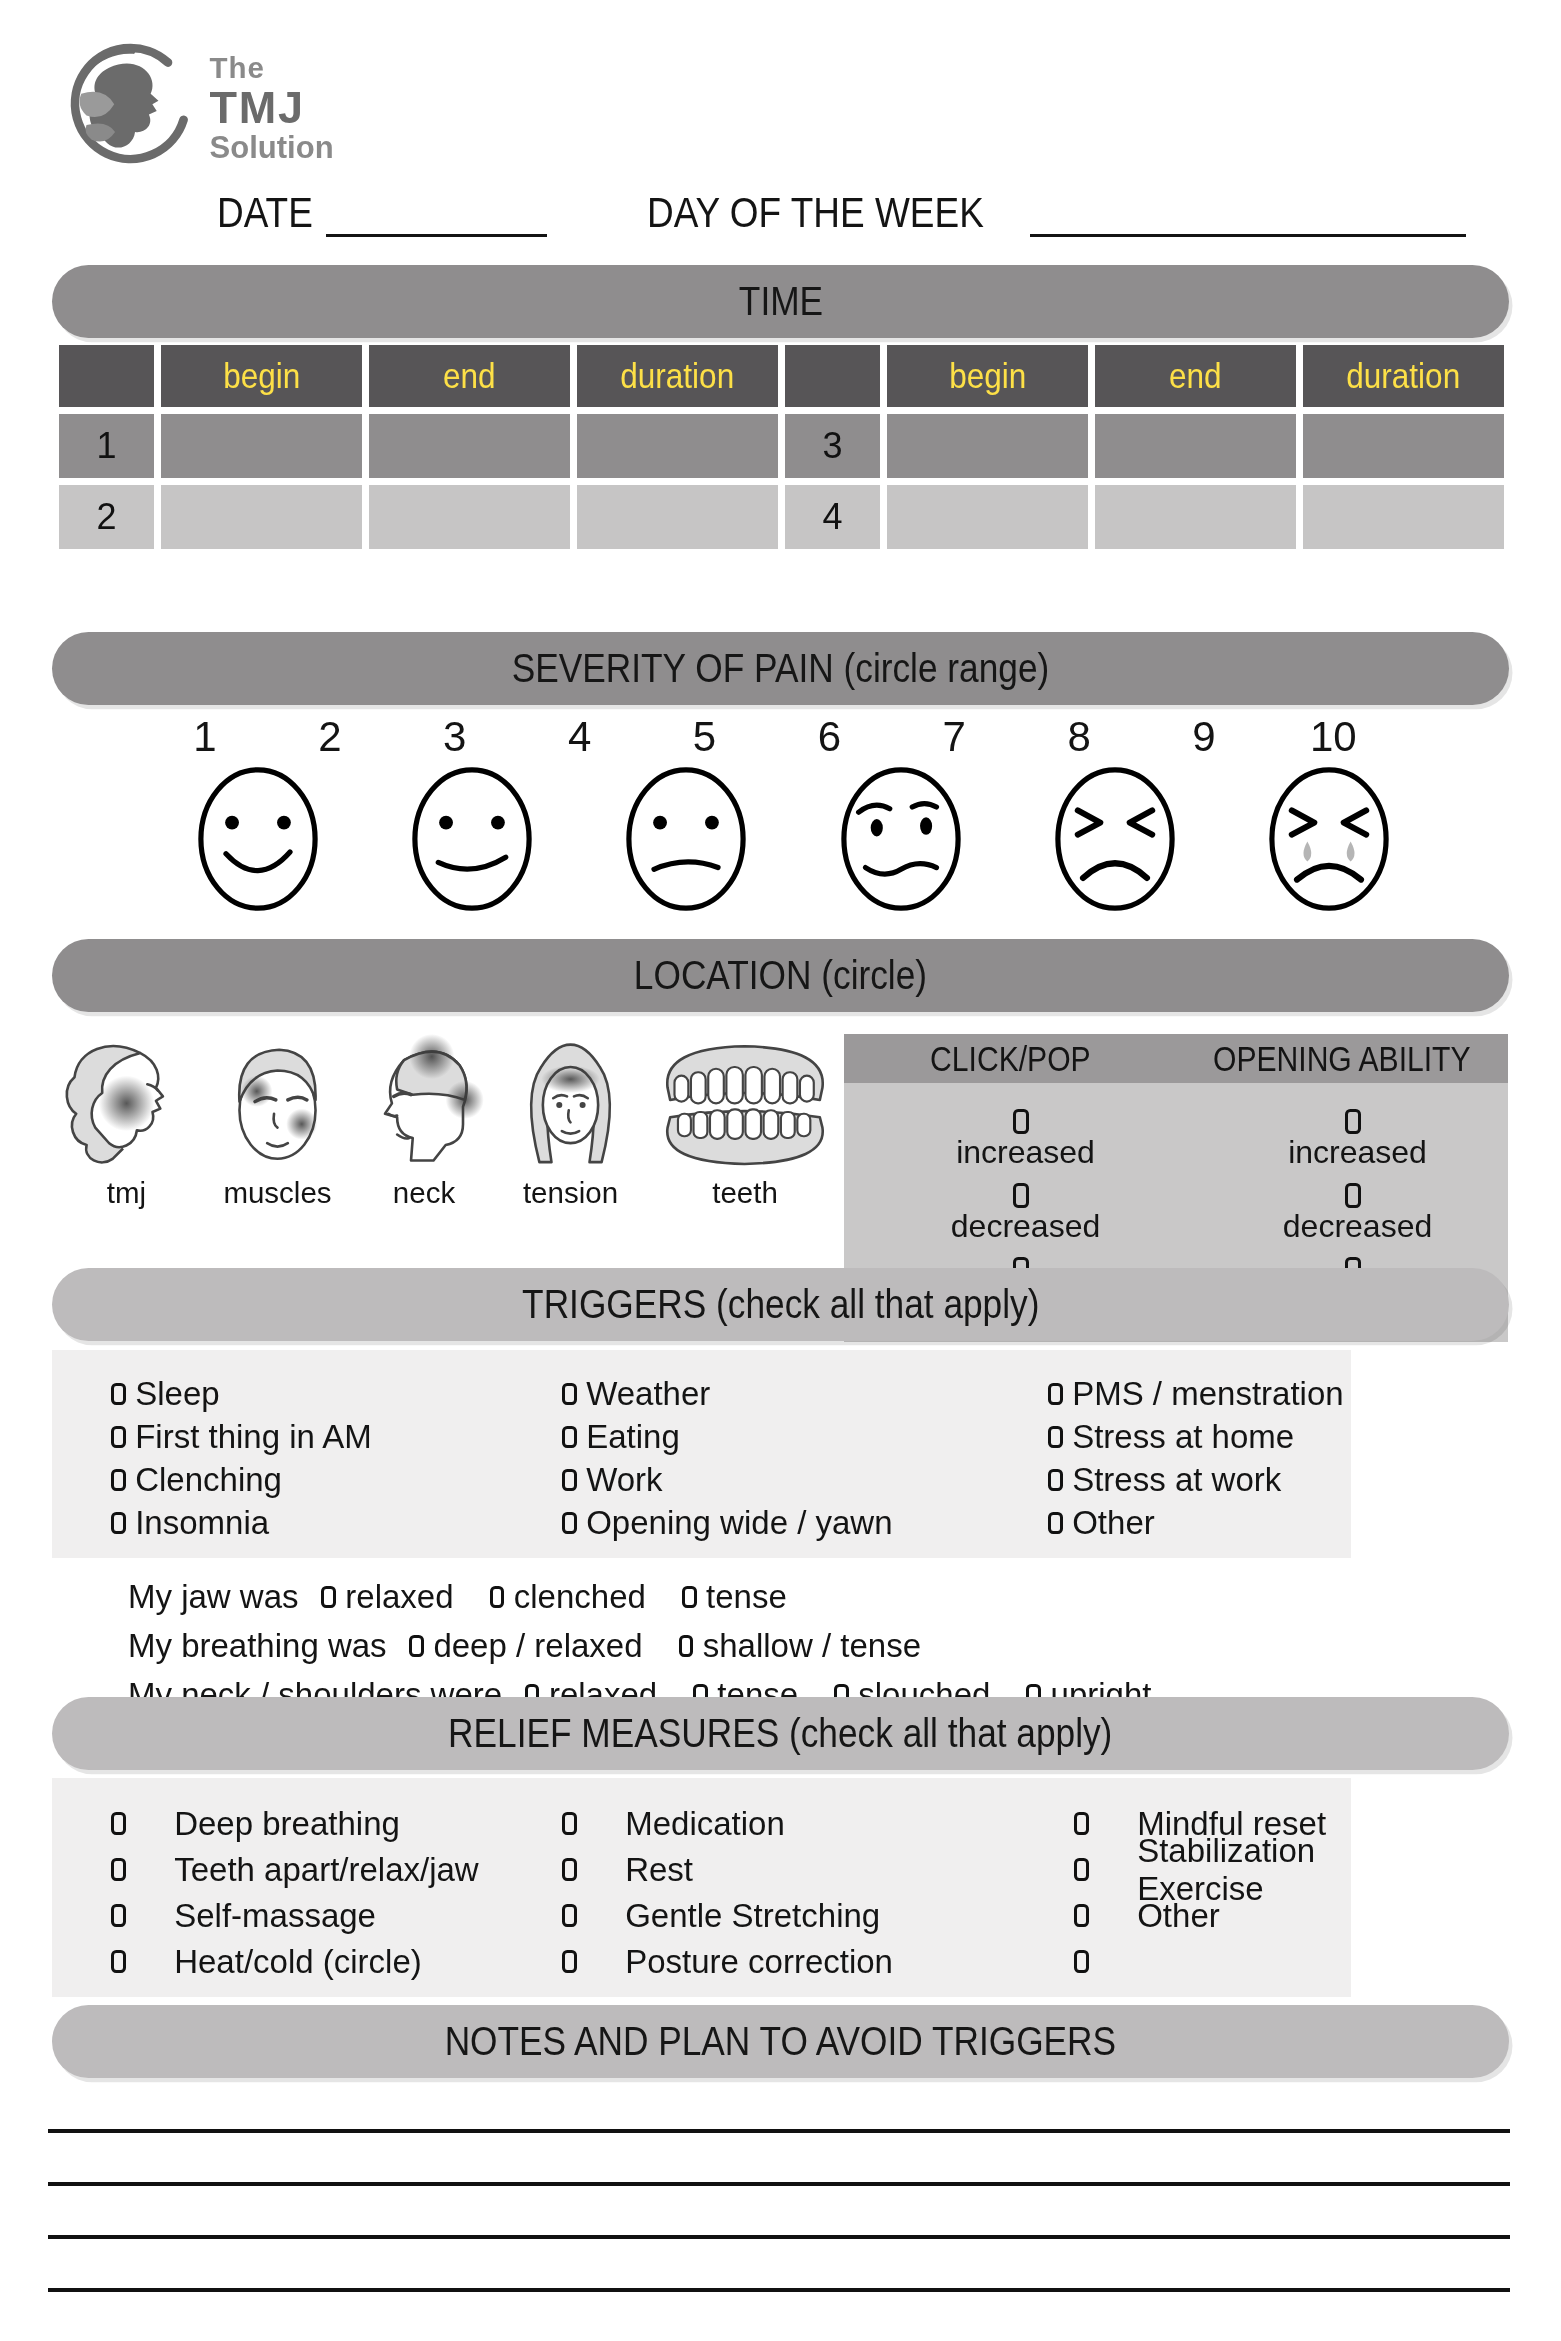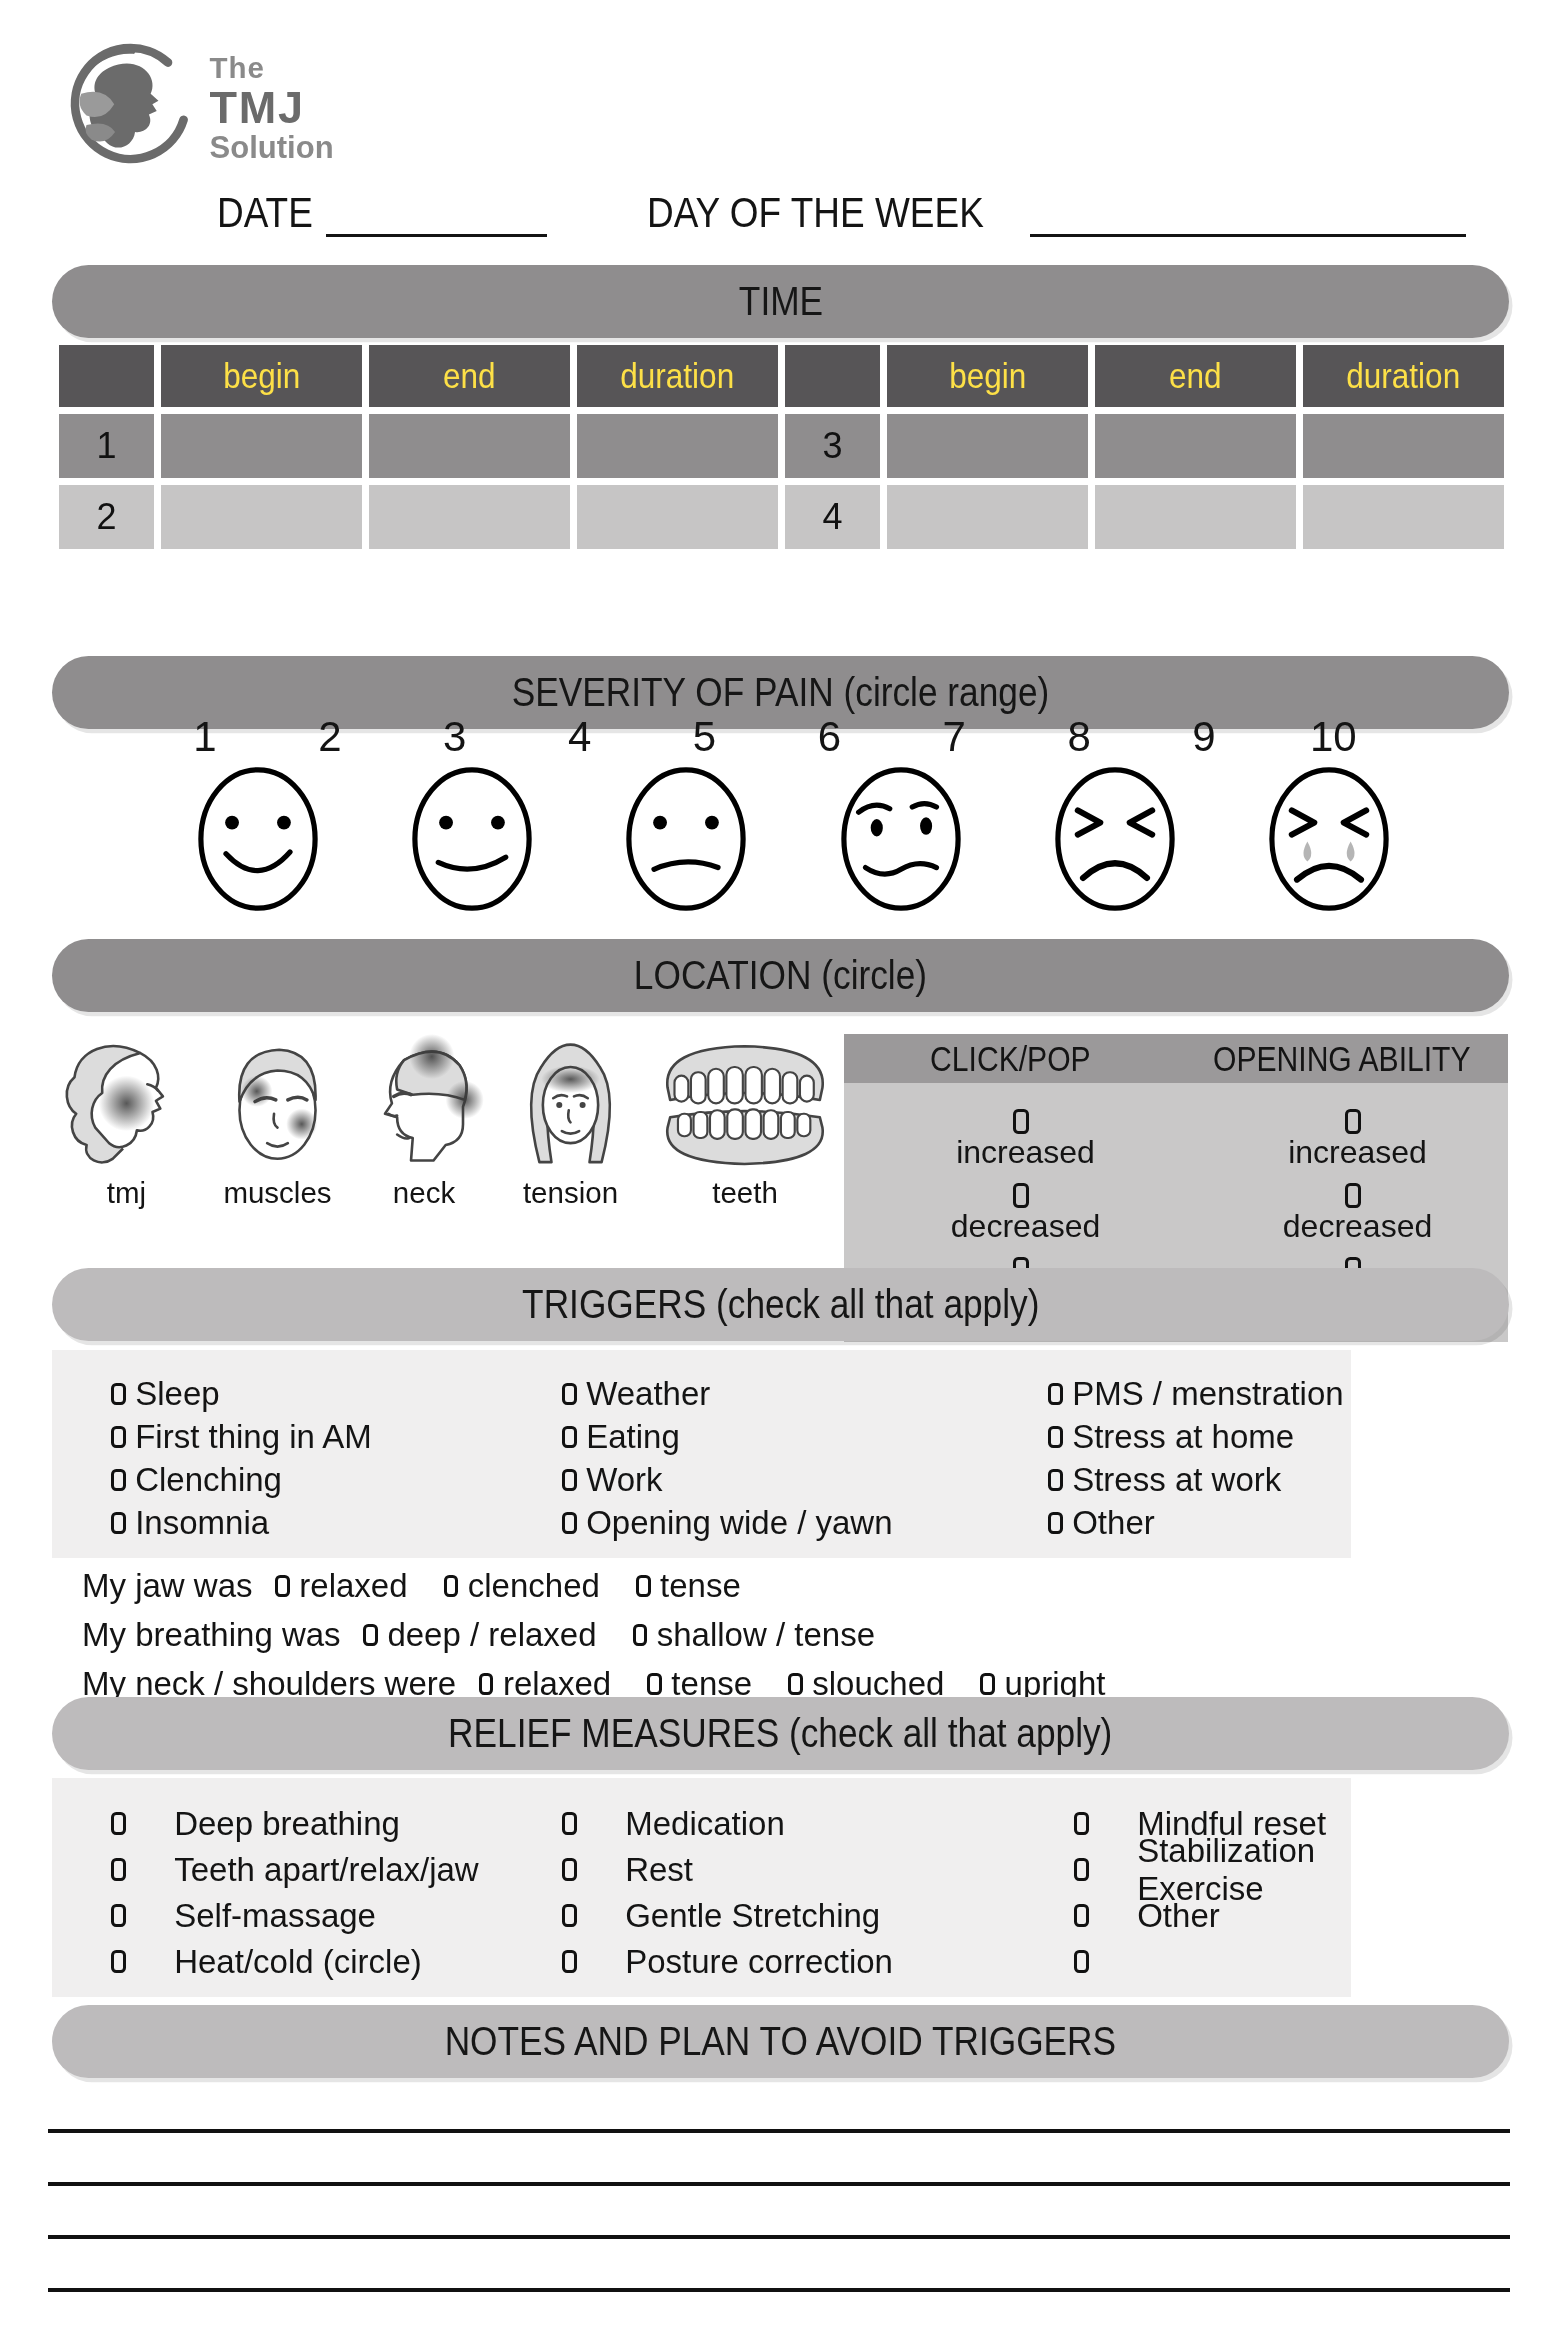--- a/index.html
+++ b/index.html
@@ -72,21 +72,21 @@
   .triggers-body { top:1350px; height:208px; padding:22.6px 0 0 59px;
     display:grid; grid-template-columns:451px 486px auto; }
   .relief-body { top:1778px; height:219px; padding:22.6px 0 0 59px;
     display:grid; grid-template-columns:451px 512px auto; }
   .chk-col { display:flex; flex-direction:column; }
   .chk-item { display:flex; align-items:center; height:43px; font-size:33px; }
   .relief-body .chk-item { height:46px;gap:39px; }
 
   
   .statements { position:absolute; top:1567px; left:82px; }
-  .stmt { display:flex; align-items:flex-start; height:49px; font-size:33px; }
+  .stmt { display:flex; align-items:flex-end; height:49px; font-size:33px;margin-left:46px; }
   .stmt .prefix { margin-right:22.6px; white-space:nowrap; }
   .stmt .opt { display:flex; align-items:center; margin-right:36px; white-space:nowrap; }
 
   
   .note-line { position:absolute; left:48px; width:1462px; height:4.3px; background:#111; }
 
   svg { display:block; }
 </style>
 </head>
 <body>
@@ -153,21 +153,21 @@
     <div class="tt-cell tt-r2 tt-num">2</div>
     <div class="tt-cell tt-r2"></div>
     <div class="tt-cell tt-r2"></div>
     <div class="tt-cell tt-r2"></div>
     <div class="tt-cell tt-r2 tt-num">4</div>
     <div class="tt-cell tt-r2"></div>
     <div class="tt-cell tt-r2"></div>
     <div class="tt-cell tt-r2"></div>
   </div>
 
-  <div class="pill dark" style="top:656px;">
+  <div class="pill dark" style="top:632px;">
     <span class="ptitle">SEVERITY OF PAIN (circle range)</span>
   </div>
 
   <div class="sev-numbers">
     <span>1</span>
     <span>2</span>
     <span>3</span>
     <span>4</span>
     <span>5</span>
     <span>6</span>

